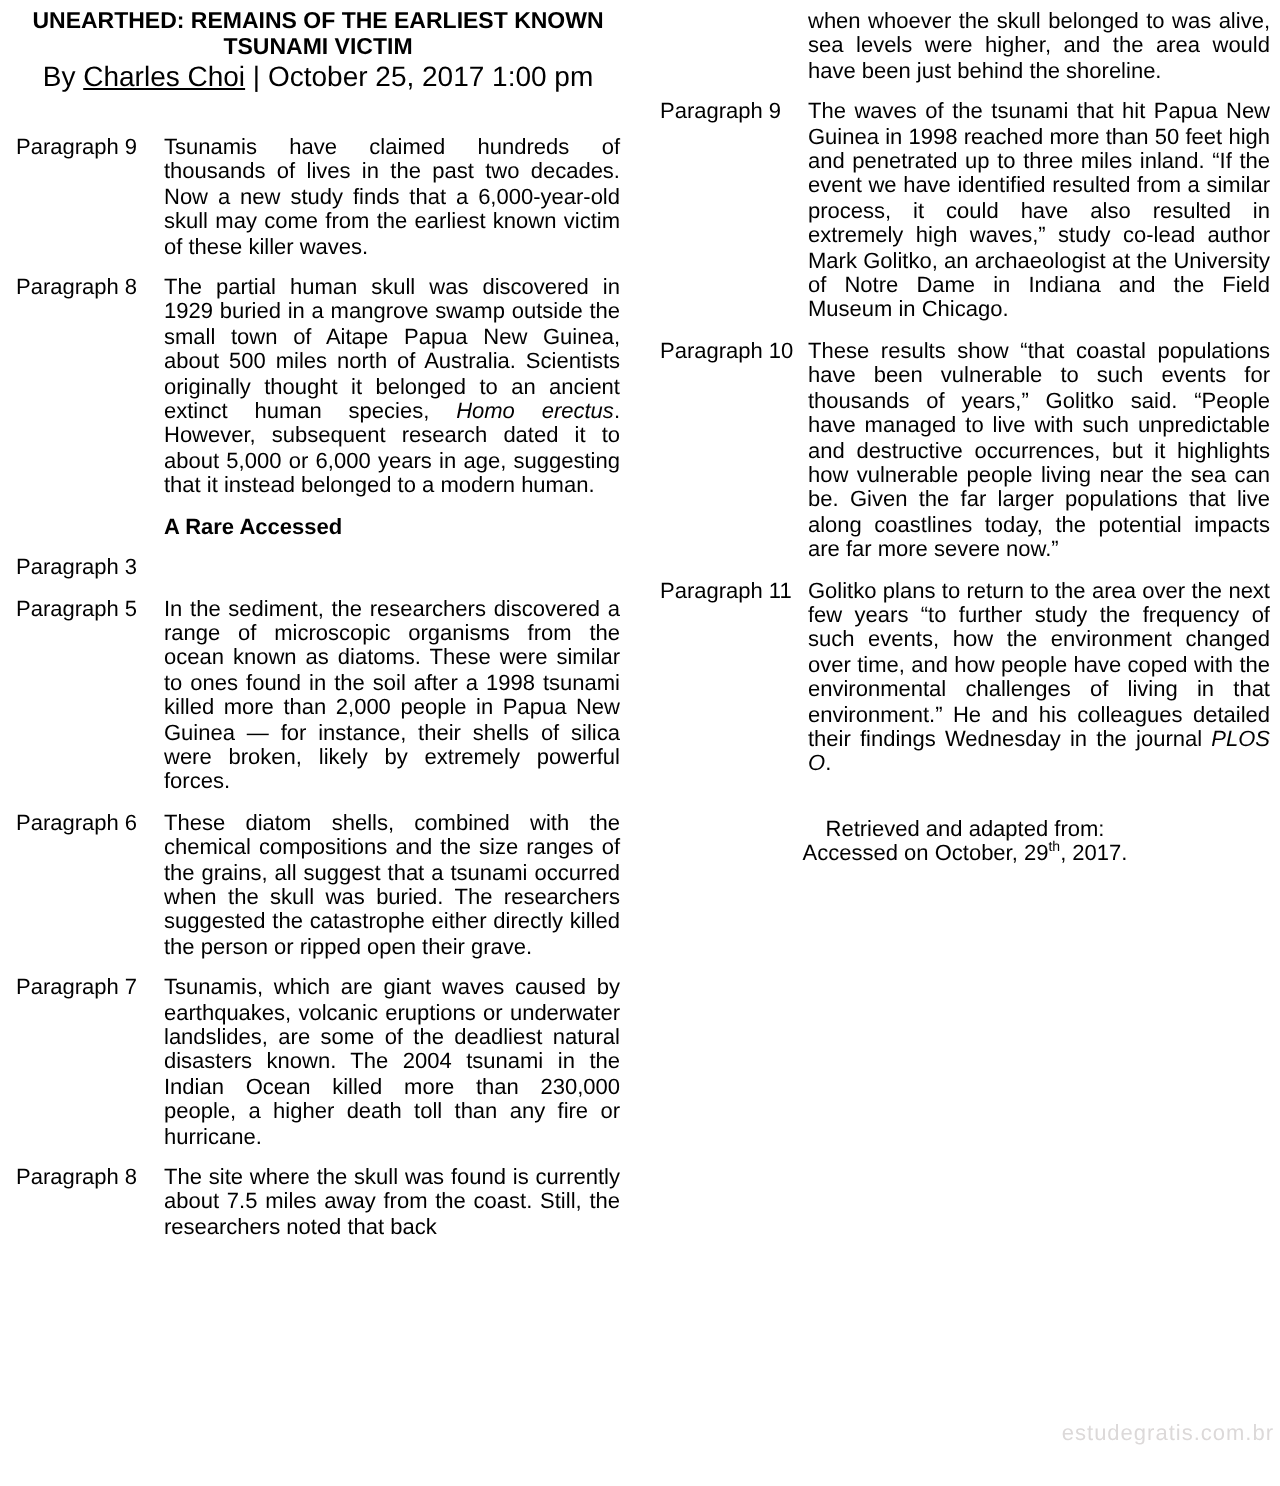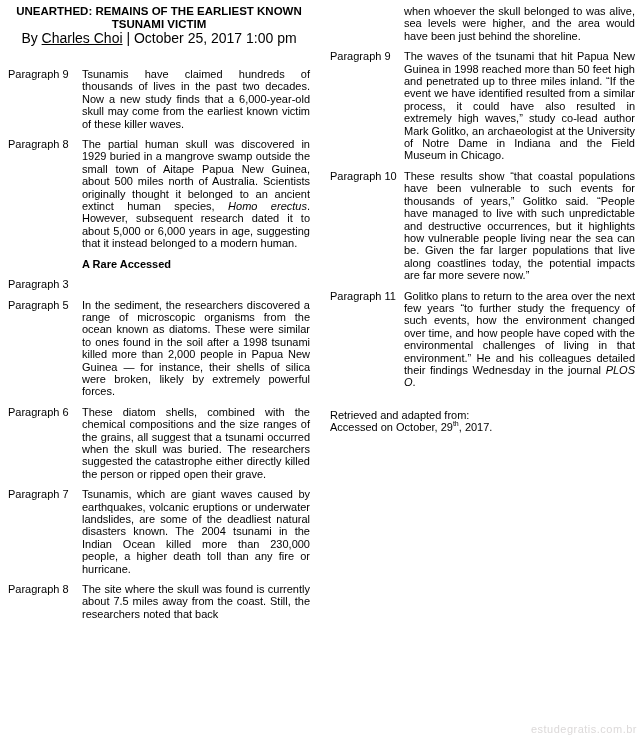--- a/index.html
+++ b/index.html
@@ -30,35 +30,35 @@
   .row { display: flex; align-items: flex-start; margin-top: 8px; }
   .row:first-child { margin-top: 0; }
   .row-label { flex: 0 0 74px; width: 74px; line-height: 12.4px; }
   .row-body  { flex: 1; text-align: justify; line-height: 12.4px; }
   .row-body.no-justify { text-align: left; }
   .subheading { font-weight: bold; }
   .italic { font-style: italic; }
 
   .source-block {
     margin-top: 20px;
-    text-align: left;
+    text-align: center;
     line-height: 12.6px;
   }
   .source-url {
     text-decoration: underline;
     color: #000;
     overflow-wrap: break-word;
     cursor: pointer;
   }
   sup { font-size: 7px; vertical-align: super; line-height: 0; }
 
   .watermark {
     position: absolute;
     right: 3px;
-    bottom: 8px;
+    bottom: 20px;
     font-size: 11px;
     letter-spacing: 0.5px;
     color: #dcd9d9;
   }
 </style>
 </head>
 <body>
 
 <div class="page">
   <div class="columns">

